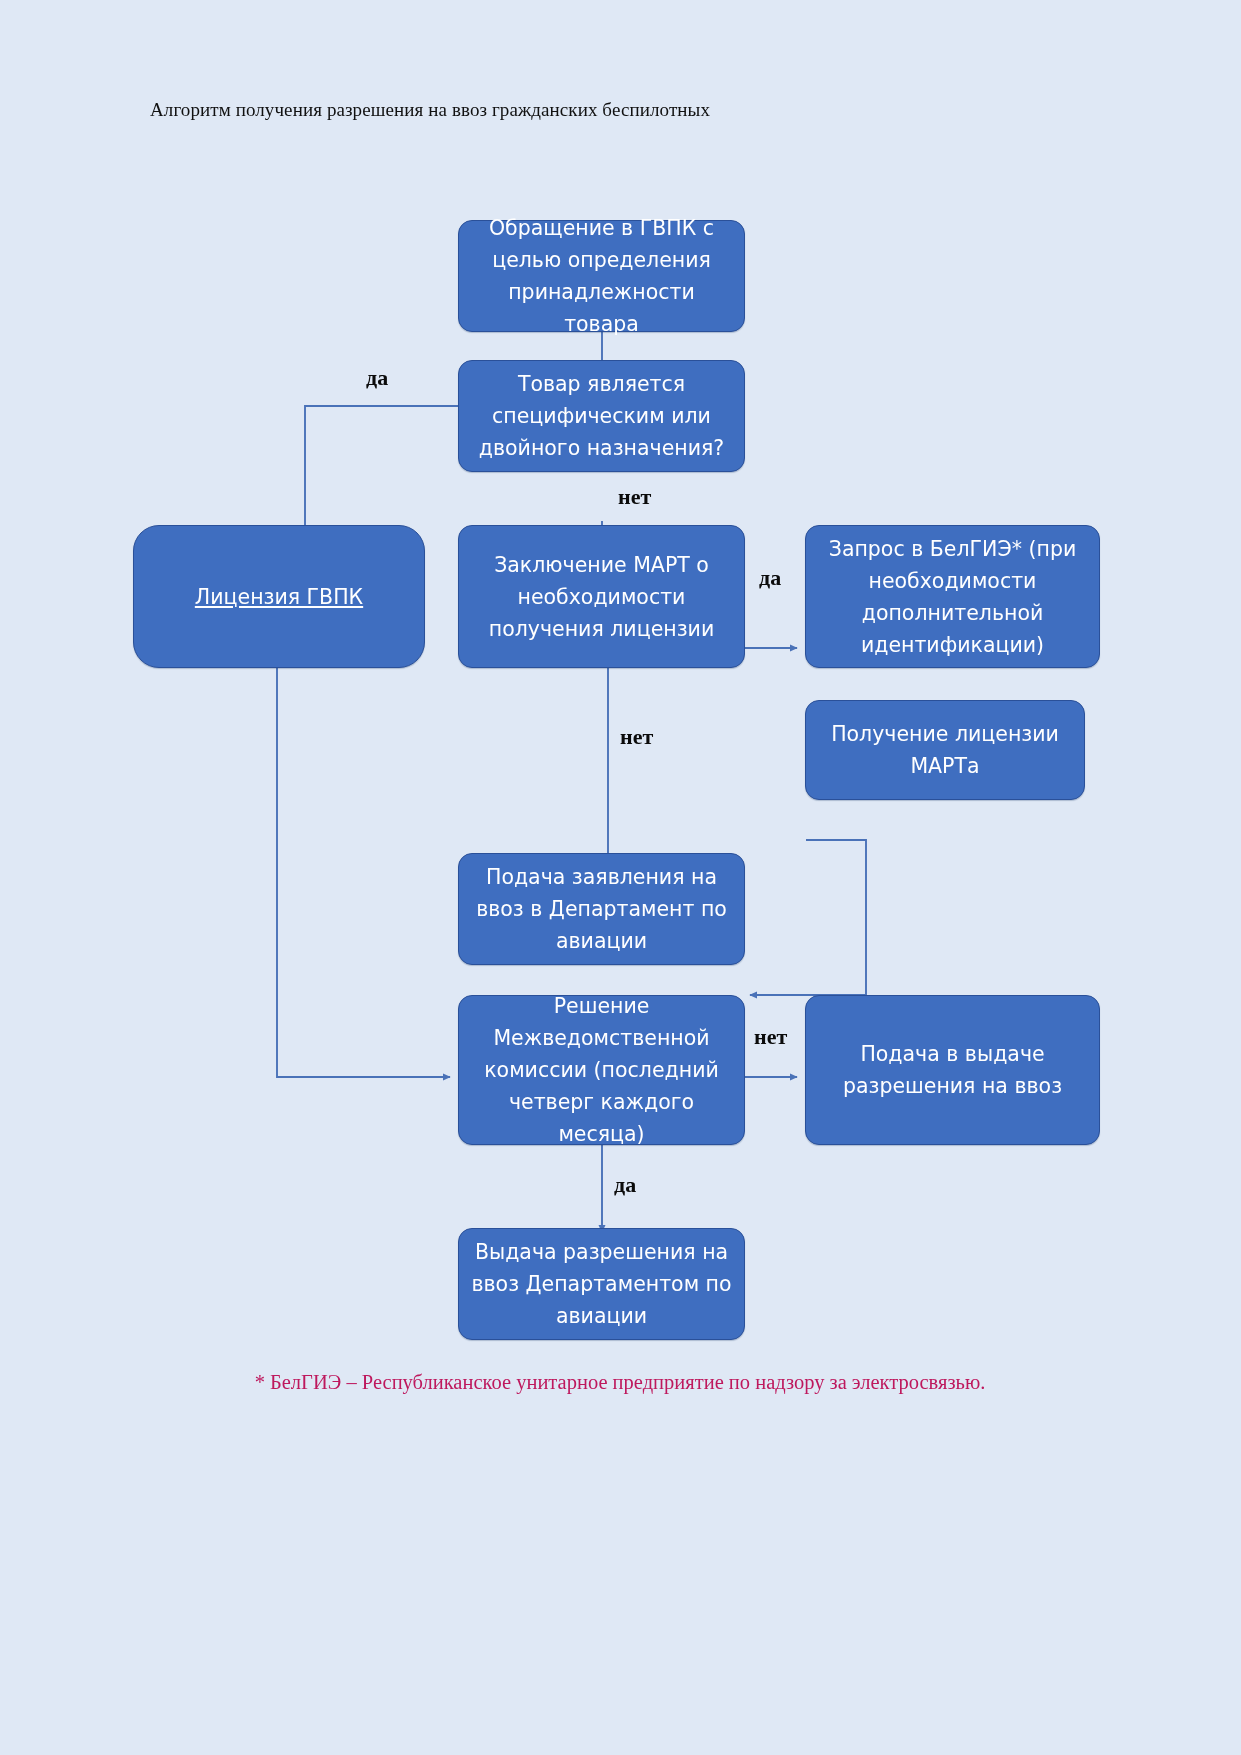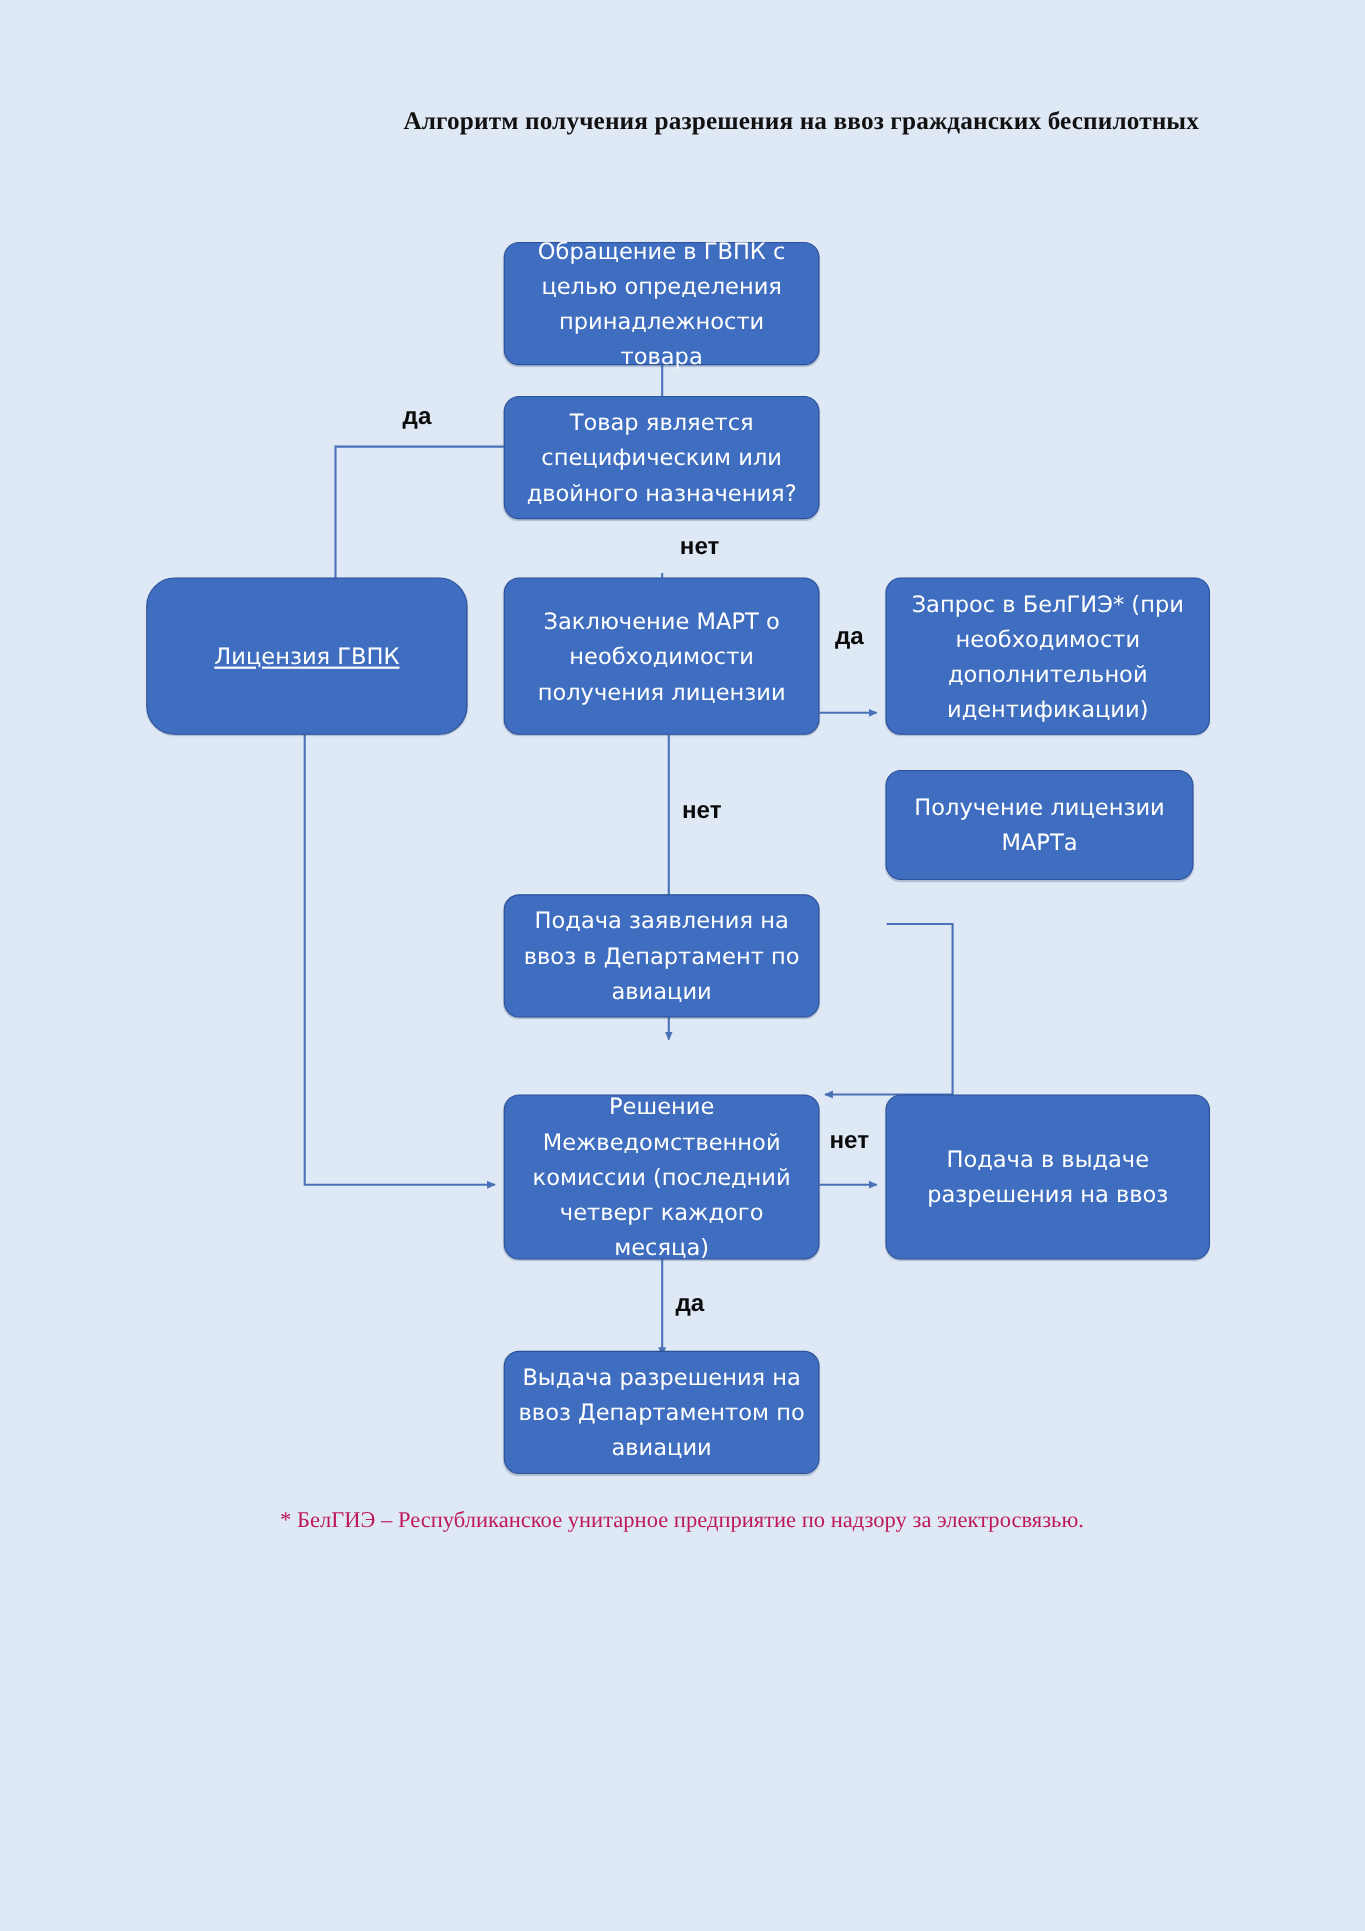--- a/index.html
+++ b/index.html
@@ -8,24 +8,24 @@
     background:#dfe8f5;
     font-family:"DejaVu Sans", sans-serif;
     overflow:hidden;
     position:relative;
   }
   #canvas{position:absolute;left:0;top:0;width:1241px;height:1755px;}
 
   .title{
     position:absolute;
     left:150px; top:88px; width:940px;
-    text-align:right;
+    text-align:left;
     font-family:"Liberation Serif", serif;
-    font-weight:bold;
-    font-size:23px;
+    font-weight:normal;
+    font-size:19px;
     line-height:43px;
     color:#111111;
     letter-spacing:0.1px;
   }
 
   .node{
     position:absolute;
     box-sizing:border-box;
     background:#3f6ec0;
     border:1.4px solid #2a5099;
@@ -39,21 +39,21 @@
     align-items:center;
     justify-content:center;
     padding:15px 12px;
     box-shadow:0 1px 1px rgba(20,50,100,.25);
   }
   .node.big-radius{border-radius:26px;text-decoration:underline;}
   .node span{display:block;width:100%;}
 
   .edge-label{
     position:absolute;
-    font-family:Liberation Sans, sans-serif;
+    font-family:Liberation Serif, serif;
     font-weight:bold;
     font-size:22px;
     color:#0b0b0b;
     white-space:nowrap;
   }
 
   .footnote{
     position:absolute;
     left:120px; top:1371px; width:1000px;
     text-align:center;
@@ -122,21 +122,21 @@
   </div>
 
   <div class="node" style="left:805px;top:525px;width:295px;height:143px;">
     <span>Запрос в БелГИЭ* (при необходимости дополнительной идентификации)</span>
   </div>
 
   <div class="node" style="left:805px;top:700px;width:280px;height:100px;">
     <span>Получение лицензии МАРТа</span>
   </div>
 
-  <div class="node" style="left:458px;top:813px;width:287px;height:112px;justify-content:center;">
+  <div class="node" style="left:458px;top:853px;width:287px;height:112px;justify-content:center;">
     <span>Подача заявления на ввоз в Департамент по авиации</span>
   </div>
 
   <div class="node" style="left:458px;top:995px;width:287px;height:150px;">
     <span>Решение Межведомственной комиссии (последний четверг каждого месяца)</span>
   </div>
 
   <div class="node" style="left:805px;top:995px;width:295px;height:150px;">
     <span>Подача в выдаче разрешения на ввоз</span>
   </div>

